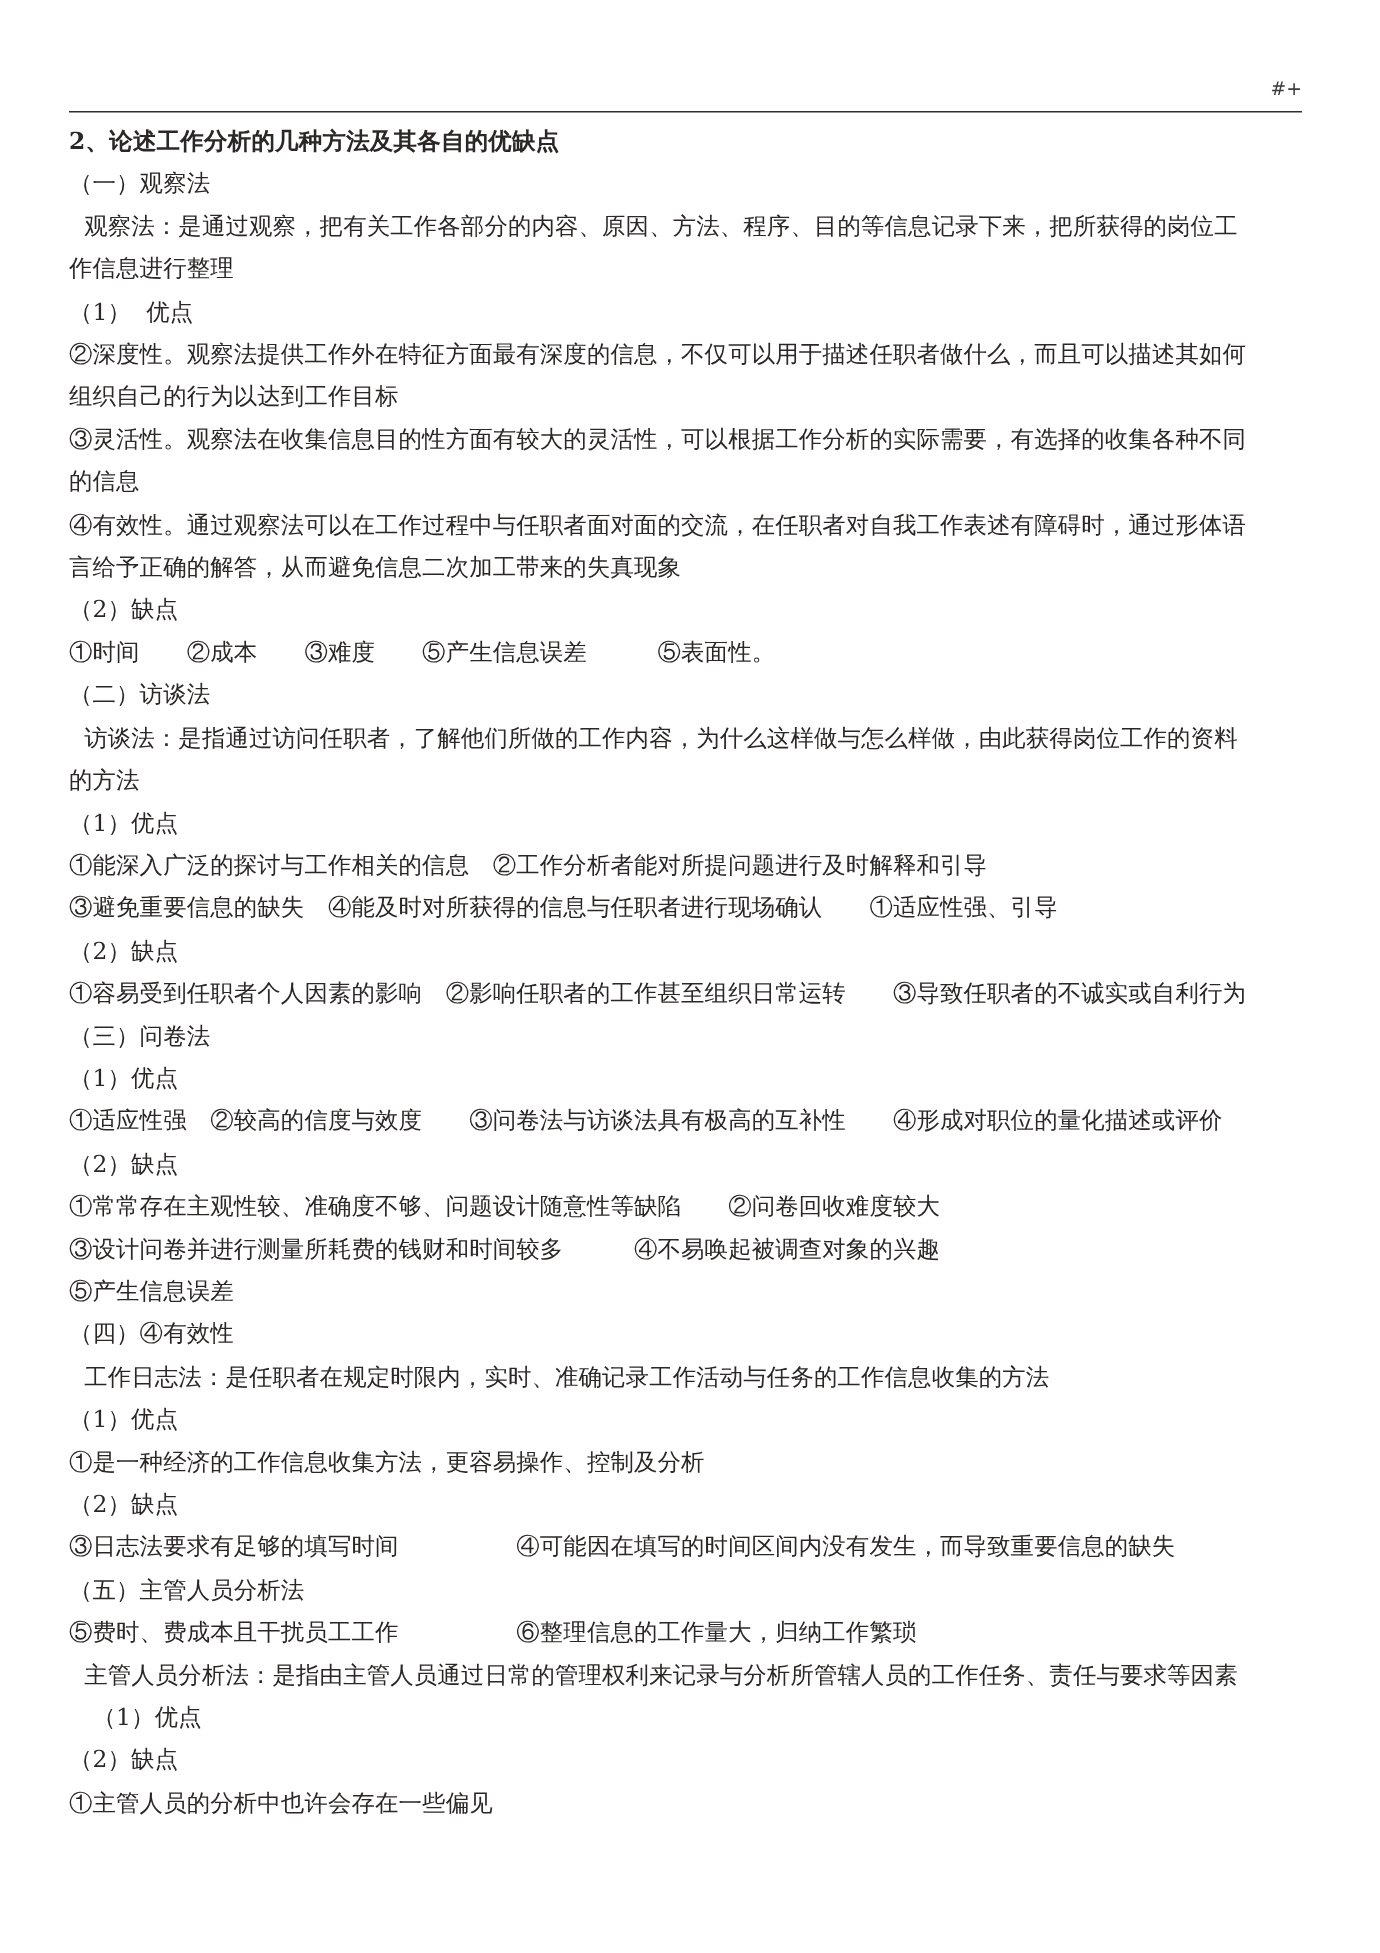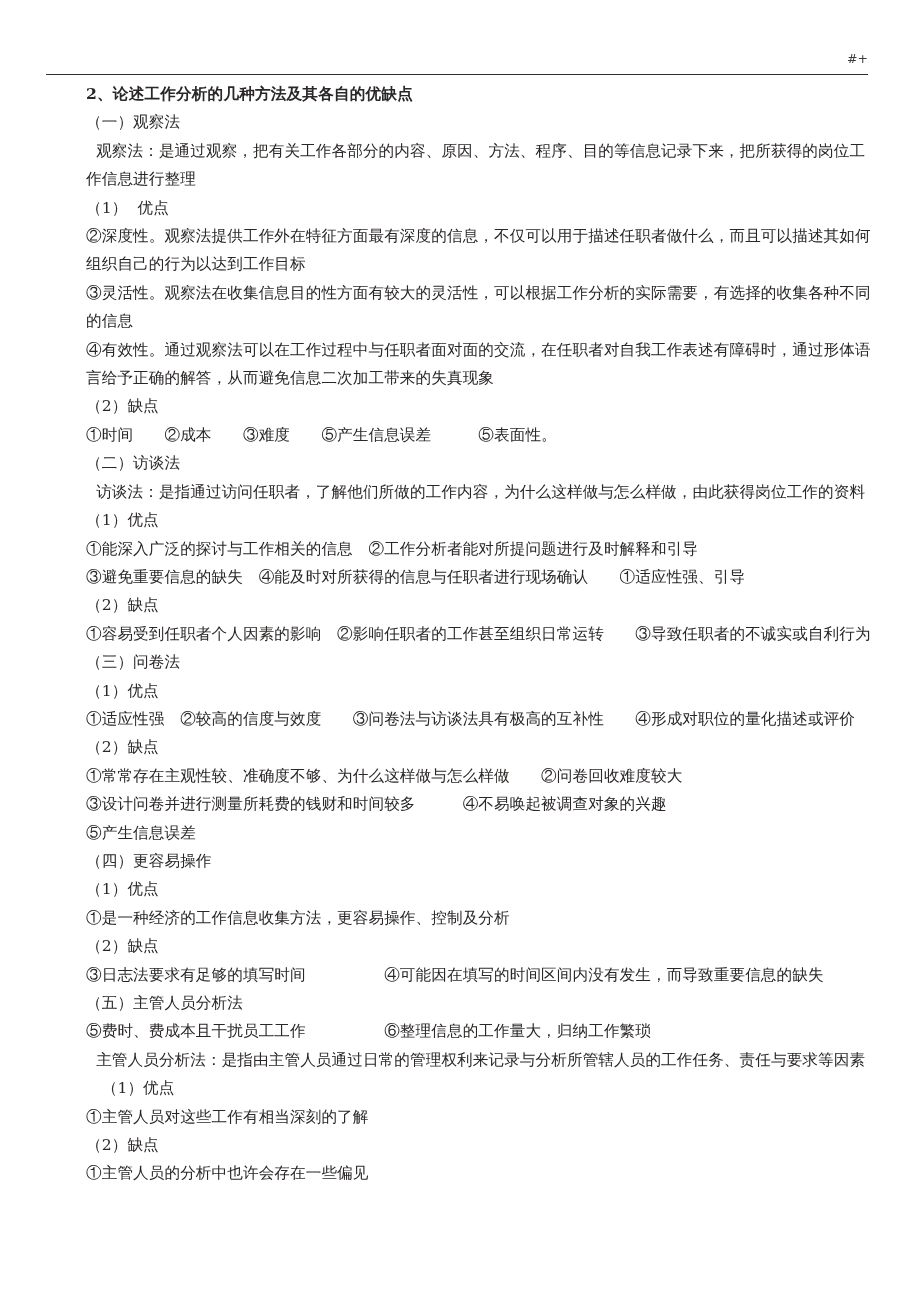--- a/index.html
+++ b/index.html
@@ -52,21 +52,20 @@
     top: 80px;
     width: 826px;
   }
   .ln {
     font-size: 15.6px;
     line-height: 28.4px;
     white-space: pre-wrap;
     color: #2a2726;
     letter-spacing: 0.1px;
     font-weight: 400;
-    margin-left: 40px;
   }
   .ln.bold {
     font-weight: 700;
     letter-spacing: 0.2px;
   }
 </style>
 </head>
 <body>
 
 <div class="page">
@@ -85,39 +84,40 @@
       <div class="ln">②深度性。观察法提供工作外在特征方面最有深度的信息，不仅可以用于描述任职者做什么，而且可以描述其如何</div>
       <div class="ln">组织自己的行为以达到工作目标</div>
       <div class="ln">③灵活性。观察法在收集信息目的性方面有较大的灵活性，可以根据工作分析的实际需要，有选择的收集各种不同</div>
       <div class="ln">的信息</div>
       <div class="ln">④有效性。通过观察法可以在工作过程中与任职者面对面的交流，在任职者对自我工作表述有障碍时，通过形体语</div>
       <div class="ln">言给予正确的解答，从而避免信息二次加工带来的失真现象</div>
       <div class="ln">（2）缺点</div>
       <div class="ln">①时间　　②成本　　③难度　　⑤产生信息误差　　　⑤表面性。</div>
       <div class="ln">（二）访谈法</div>
       <div class="ln">  访谈法：是指通过访问任职者，了解他们所做的工作内容，为什么这样做与怎么样做，由此获得岗位工作的资料</div>
+      <div class="ln">的方法</div>
       <div class="ln">（1）优点</div>
       <div class="ln">①能深入广泛的探讨与工作相关的信息　②工作分析者能对所提问题进行及时解释和引导</div>
       <div class="ln">③避免重要信息的缺失　④能及时对所获得的信息与任职者进行现场确认　　①适应性强、引导</div>
       <div class="ln">（2）缺点</div>
       <div class="ln">①容易受到任职者个人因素的影响　②影响任职者的工作甚至组织日常运转　　③导致任职者的不诚实或自利行为</div>
       <div class="ln">（三）问卷法</div>
       <div class="ln">（1）优点</div>
       <div class="ln">①适应性强　②较高的信度与效度　　③问卷法与访谈法具有极高的互补性　　④形成对职位的量化描述或评价</div>
       <div class="ln">（2）缺点</div>
-      <div class="ln">①常常存在主观性较、准确度不够、为什么这样做与怎么样做　　②问卷回收难度较大</div>
+      <div class="ln">①常常存在主观性较、准确度不够、问题设计随意性等缺陷　　②问卷回收难度较大</div>
       <div class="ln">③设计问卷并进行测量所耗费的钱财和时间较多　　　④不易唤起被调查对象的兴趣</div>
       <div class="ln">⑤产生信息误差</div>
-      <div class="ln">（四）更容易操作</div>
+      <div class="ln">（四）④有效性</div>
+      <div class="ln">  工作日志法：是任职者在规定时限内，实时、准确记录工作活动与任务的工作信息收集的方法</div>
       <div class="ln">（1）优点</div>
       <div class="ln">①是一种经济的工作信息收集方法，更容易操作、控制及分析</div>
       <div class="ln">（2）缺点</div>
       <div class="ln">③日志法要求有足够的填写时间　　　　　④可能因在填写的时间区间内没有发生，而导致重要信息的缺失</div>
       <div class="ln">（五）主管人员分析法</div>
       <div class="ln">⑤费时、费成本且干扰员工工作　　　　　⑥整理信息的工作量大，归纳工作繁琐</div>
       <div class="ln">  主管人员分析法：是指由主管人员通过日常的管理权利来记录与分析所管辖人员的工作任务、责任与要求等因素</div>
       <div class="ln">　（1）优点</div>
-      <div class="ln">①主管人员对这些工作有相当深刻的了解</div>
       <div class="ln">（2）缺点</div>
       <div class="ln">①主管人员的分析中也许会存在一些偏见</div>
     </div>
 
 </div>
 
 </body></html>

